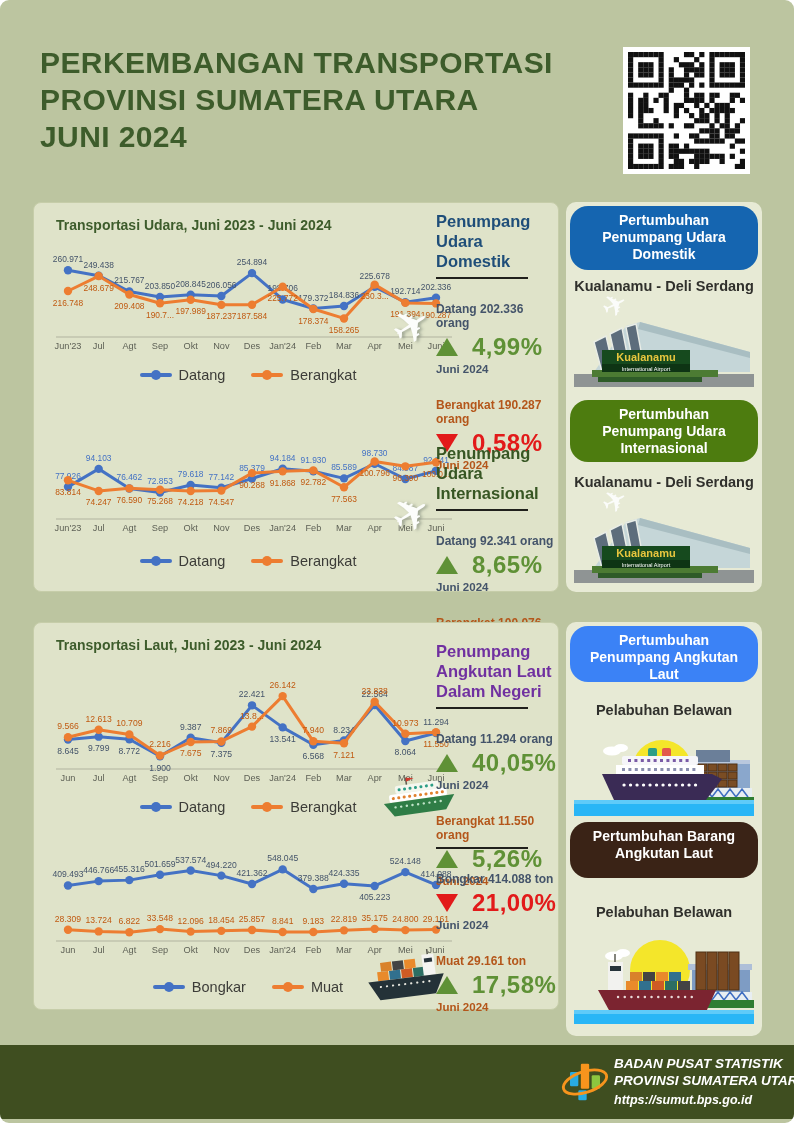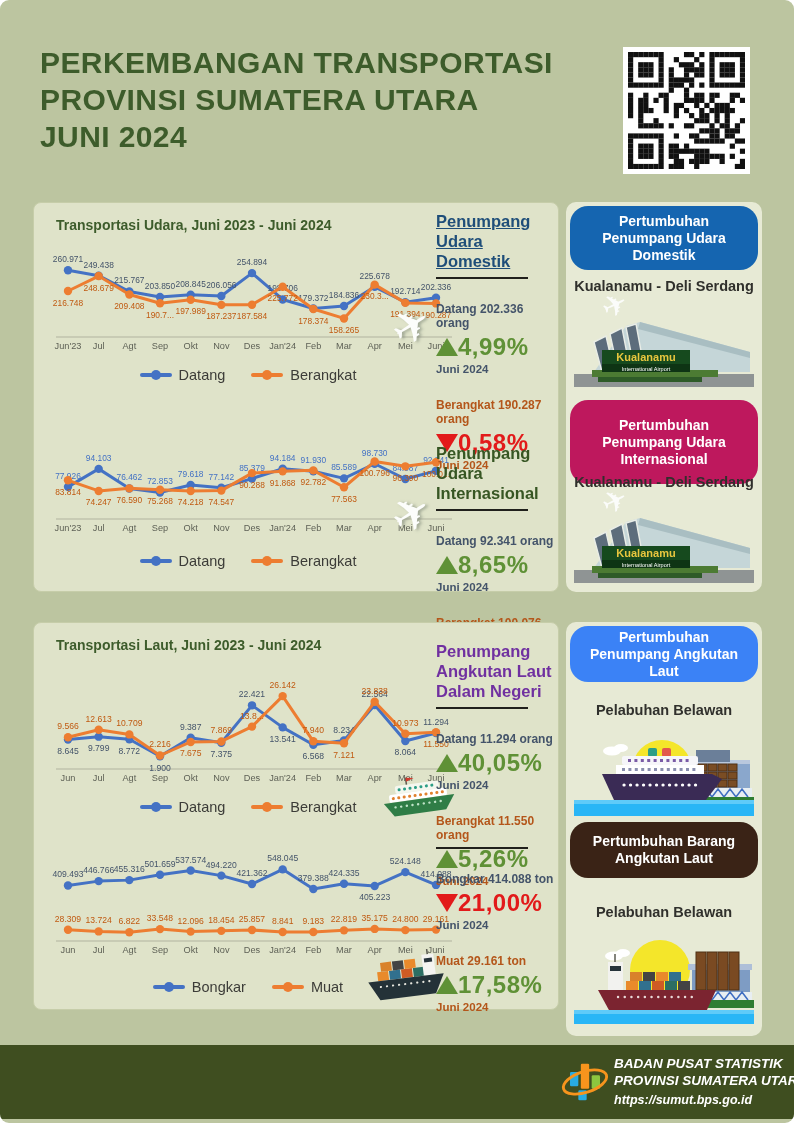--- a/index.html
+++ b/index.html
@@ -26,34 +26,34 @@
   .lg-dot{position:absolute;left:11px;top:-3.2px;width:10px;height:10px;border-radius:50%;}
   .lg-label{font-size:14.5px;color:#3c3c38;}
 
   
   .stat-block{width:120px;}
   .stat-heading{font-size:16.5px;font-weight:800;line-height:20px;}
   .stat-underline{width:92px;height:2px;background:#20201c;margin-top:6px;}
   .stat-row{margin-top:23px;}
   .stat-line{font-size:12px;font-weight:600;}
   .stat-line .val{font-weight:700;}
-  .stat-pct{display:flex;align-items:center;gap:0;margin-top:3px;}
+  .stat-pct{display:flex;align-items:center;gap:14px;margin-top:3px;}
   .pct{font-size:24px;font-weight:800;letter-spacing:.5px;}
   .tri{width:0;height:0;display:inline-block;}
   .stat-row.up .tri{border-left:11px solid transparent;border-right:11px solid transparent;border-bottom:18px solid var(--green-up,#5f9136);}
   .stat-row.down .tri{border-left:11px solid transparent;border-right:11px solid transparent;border-top:18px solid var(--red-down,#e21a1a);}
   .stat-row.up .pct{color:var(--green-up,#5f9136);}
   .stat-row.down .pct{color:var(--red-down,#e21a1a);}
   .stat-period{font-size:11.5px;font-weight:600;margin-top:2px;}
   .c-blue{color:var(--stat-blue,#44546a);}
   .c-orange{color:var(--stat-orange,#b4561a);}
 
   
   .side-col{background:var(--panel-bg,#e7ead5);border-radius:10px;width:196px;}
-  .panel-header{position:absolute;left:4px;width:188px;border-radius:18px;color:#fff;font-size:14px;font-weight:800;line-height:17px;text-align:center;display:flex;align-items:center;justify-content:center;box-sizing:border-box;padding:6px 8px;}
+  .panel-header{position:absolute;left:4px;width:188px;border-radius:18px;color:#fff;font-size:14px;font-weight:800;line-height:17px;text-align:center;display:flex;align-items:flex-start;justify-content:center;box-sizing:border-box;padding:6px 8px;}
   .panel-caption{position:absolute;width:100%;text-align:center;font-size:14.5px;font-weight:800;color:#30302c;}
   .illus{position:absolute;left:8px;}
 
   .plane-big{font-family:"DejaVu Sans",sans-serif;font-size:46px;color:#fcfdfb;transform:rotate(-32deg);text-shadow:2px 2px 3px rgba(110,120,105,.55);}
 
   
   #footer{left:0;top:1045px;width:794px;height:74px;background:var(--footer-bg,#3f4e20);}
   #footer-text{position:absolute;left:614px;top:11px;color:#fff;font-style:italic;font-weight:800;font-size:13.5px;line-height:16.5px;white-space:nowrap;}
   #footer-url{font-size:12.5px;margin-top:3px;}
   #bps-logo{position:absolute;left:560px;top:10px;}
@@ -503,21 +503,21 @@
       <span class="lg-item">
           <span class="lg-line" style="background-color: rgb(237, 125, 49);">
             <span class="lg-dot" style="background-color: rgb(237, 125, 49);"></span>
           </span>
           <span class="lg-label">Berangkat</span>
         </span>
     </div>
     <div class="abs plane-big" style="left:358px;top:284px">✈</div>
 
     <div class="abs stat-block" style="left:402px;top:8px">
-      <div class="stat-heading" style="color: rgb(31, 78, 121); text-decoration: underline;">Penumpang Udara Domestik</div>
+      <div class="stat-heading" style="color: rgb(31, 78, 121);">Penumpang Udara Domestik</div>
       <div class="stat-underline"></div>
       <div class="stat-row up">
         <div class="stat-line c-blue"><span>Datang</span> <span class="val">202.336</span> <span>orang</span></div>
         <div class="stat-pct">
             <span class="tri"></span>
             <span class="pct">4,99%</span>
           </div>
         <div class="stat-period c-blue">Juni 2024</div>
       </div>
       <div class="stat-row down">
@@ -810,21 +810,21 @@
         <path d="M52 31 L62 28 L70 71 L60 72 Z"></path>
       </g>
       <rect x="18" y="74" width="126" height="7" fill="#4c7b33"></rect>
       <rect x="28" y="54" width="88" height="14" fill="#164a1e"></rect>
       <text x="72" y="65" text-anchor="middle" font-size="11" font-weight="bold" fill="#e8c63e">Kualanamu</text>
       <rect x="28" y="68" width="88" height="8" fill="#0e3414"></rect>
       <text x="72" y="74.5" text-anchor="middle" font-size="5.6" fill="#ffffff">International Airport</text>
       <rect x="24" y="81" width="104" height="5" fill="#2e5b28"></rect>
     </svg>
 
-    <div class="panel-header" style="top: 198px; height: 84px; background-color: #be185d;">
+    <div class="panel-header" style="top: 198px; height: 62px; background-color: #4d7c0f;">
         <span>Pertumbuhan Penumpang Udara Internasional</span>
       </div>
     <div class="panel-caption" style="top:272px">Kualanamu - Deli Serdang</div>
     <svg class="illus" style="top:290px" width="180" height="96" viewBox="0 0 180 96">
       <text x="34" y="24" font-size="30" fill="#fbfcfa" transform="rotate(-26 34 24)" font-family="DejaVu Sans">✈</text>
       <rect x="0" y="78" width="180" height="13" fill="#8f9494"></rect>
       <path d="M20 76 L52 30 L66 26 L176 56 L176 76 Z" fill="#c5d6d8"></path>
       <path d="M66 26 L176 56 L176 62 L64 33 Z" fill="#a9bec2"></path>
       <g fill="#5d6d7c" stroke="#e9ede7" stroke-width="1.4">
         <path d="M20 46 L32 40 L40 75 L28 76 Z"></path>

